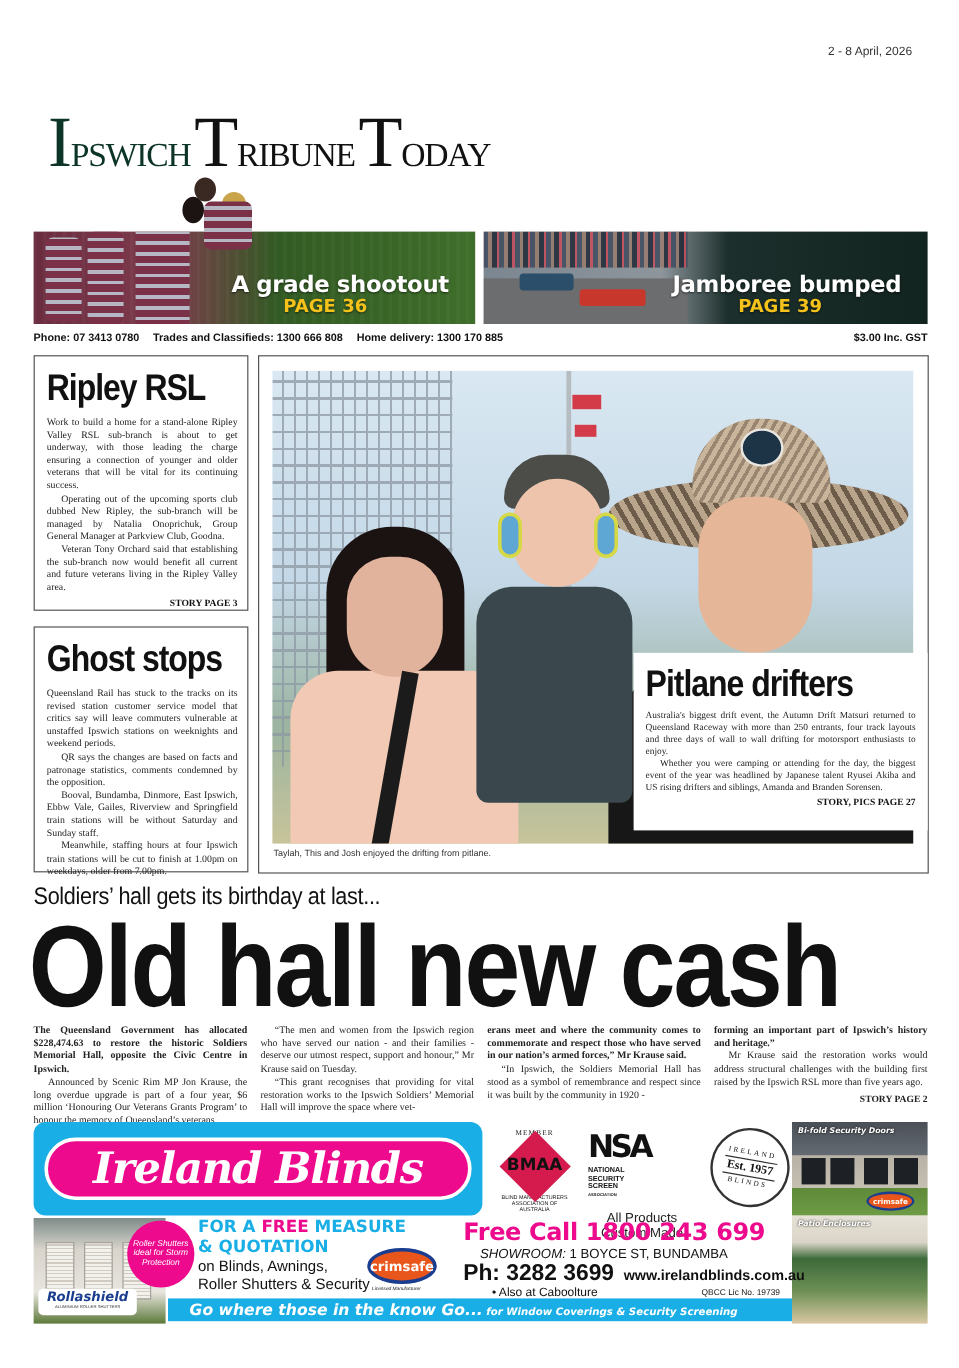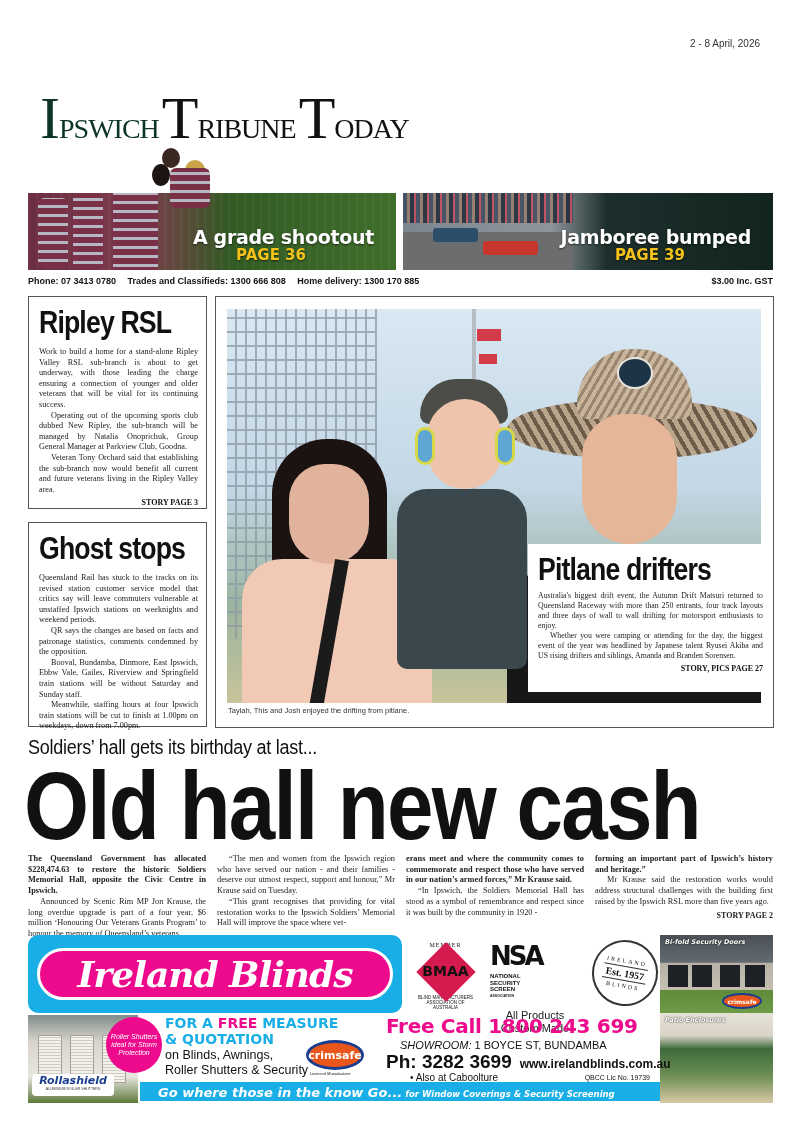--- a/index.html
+++ b/index.html
@@ -179,21 +179,21 @@
   </div>
   <div class="kicker">STORY PAGE 3</div>
 </div>
 
 <div class="abs box box-ghost">
   <h2>Ghost stops</h2>
   <div class="body-text">
     <p>Queensland Rail has stuck to the tracks on its revised station customer service model that critics say will leave commuters vulnerable at unstaffed Ipswich stations on weeknights and weekend periods.</p>
     <p>QR says the changes are based on facts and patronage statistics, comments condemned by the opposition.</p>
     <p>Booval, Bundamba, Dinmore, East Ipswich, Ebbw Vale, Gailes, Riverview and Springfield train stations will be without Saturday and Sunday staff.</p>
-    <p>Meanwhile, staffing hours at four Ipswich train stations will be cut to finish at 1.00pm on weekdays, down from 7.00pm.</p>
+    <p>Meanwhile, staffing hours at four Ipswich train stations will be cut to finish at 1.00pm on weekdays, older from 7.00pm.</p>
   </div>
 </div>
 
 <div class="abs photo-frame"></div>
 <div class="abs photo">
   <div class="fence"></div>
   <div class="pole" style="left:245px;top:0;width:4px;height:180px;"></div>
   <div class="flag" style="left:250px;top:20px;width:24px;height:12px;"></div>
   <div class="flag" style="left:252px;top:45px;width:18px;height:10px;"></div>
   <div class="woman-hair"></div>

